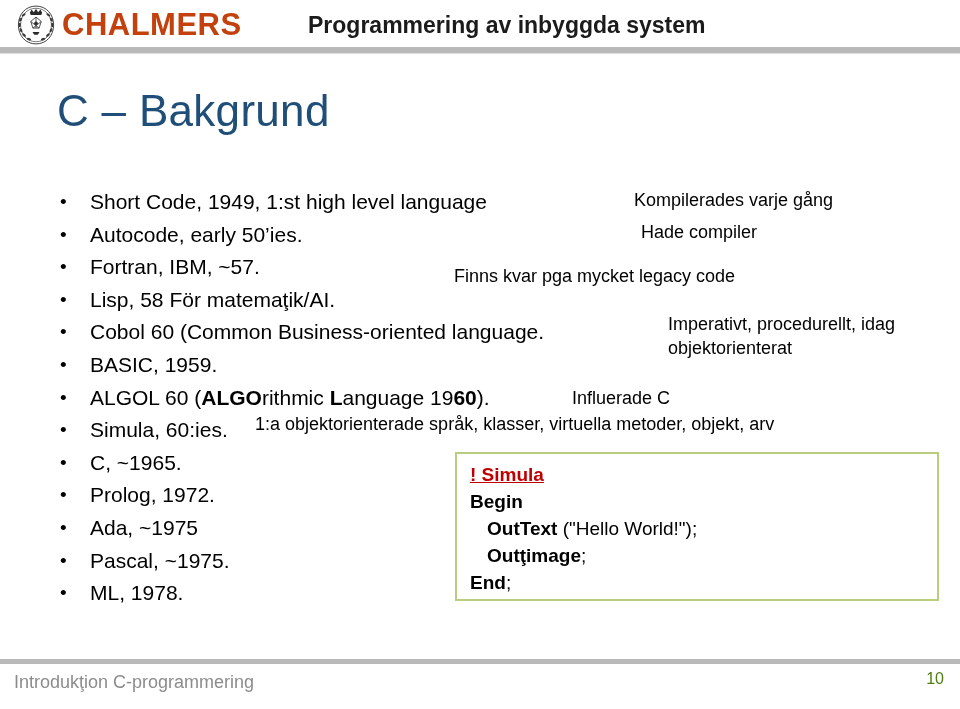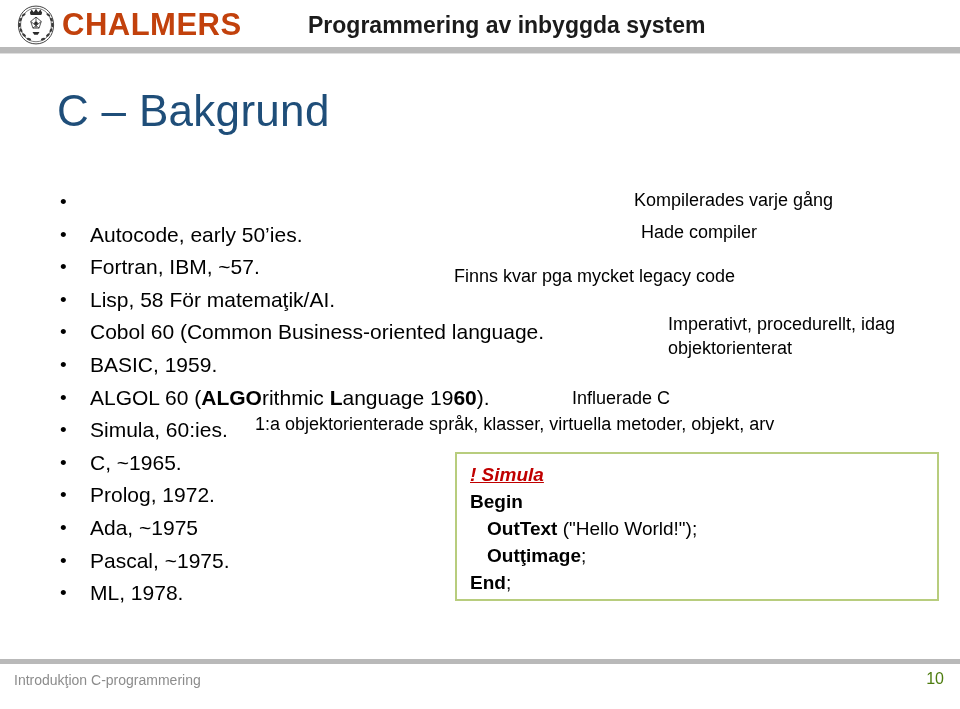--- a/index.html
+++ b/index.html
@@ -133,42 +133,41 @@
     position: absolute;
     font-family: "Liberation Sans", sans-serif;
     font-size: 19px;
     color: #000000;
     white-space: nowrap;
     line-height: 27px;
   }
   #code-l1 {
     left: 13px; top: 7px;
     color: #c00000;
-    font-style: italic;
     font-weight: bold;
     text-decoration: underline;
     text-align: center;
   }
   #code-l2 { left: 13px; top: 34px; font-weight: bold; }
   #code-l3 { left: 30px; top: 61px; }
   #code-l4 { left: 30px; top: 88px; }
   #code-l5 { left: 13px; top: 115px; }
   .kw { font-weight: bold; }
 
   
   #footer-rule {
     position: absolute;
     left: 0; top: 659px;
     width: 960px; height: 5px;
     background: #b9b9b9;
   }
   #footer-left {
     position: absolute;
     left: 14px; top: 672px;
-    font-size: 14px;
+    font-size: 18px;
     color: #8c8c8c;
     white-space: nowrap;
   }
   #footer-right {
     position: absolute;
     right: 16px; top: 670px;
     font-size: 16px;
     color: #4d7c0f;
     white-space: nowrap;
   }
@@ -216,20 +215,21 @@
     <div id="course-title">Programmering av inbyggda system</div>
   </div>
   <div id="header-rule"></div>
   <div id="header-rule-under"></div>
 
   <div id="slide-title">C – Bakgrund</div>
 
   <div id="bullet-list">
     <div class="bullet-row">
       <span class="bullet-dot">•</span>
+      <span class="bullet-text">Short Code, 1949, 1:st high level language</span>
     </div>
     <div class="bullet-row">
       <span class="bullet-dot">•</span>
       <span class="bullet-text">Autocode, early 50’ies.</span>
     </div>
     <div class="bullet-row">
       <span class="bullet-dot">•</span>
       <span class="bullet-text">Fortran, IBM, ~57.</span>
     </div>
     <div class="bullet-row">

